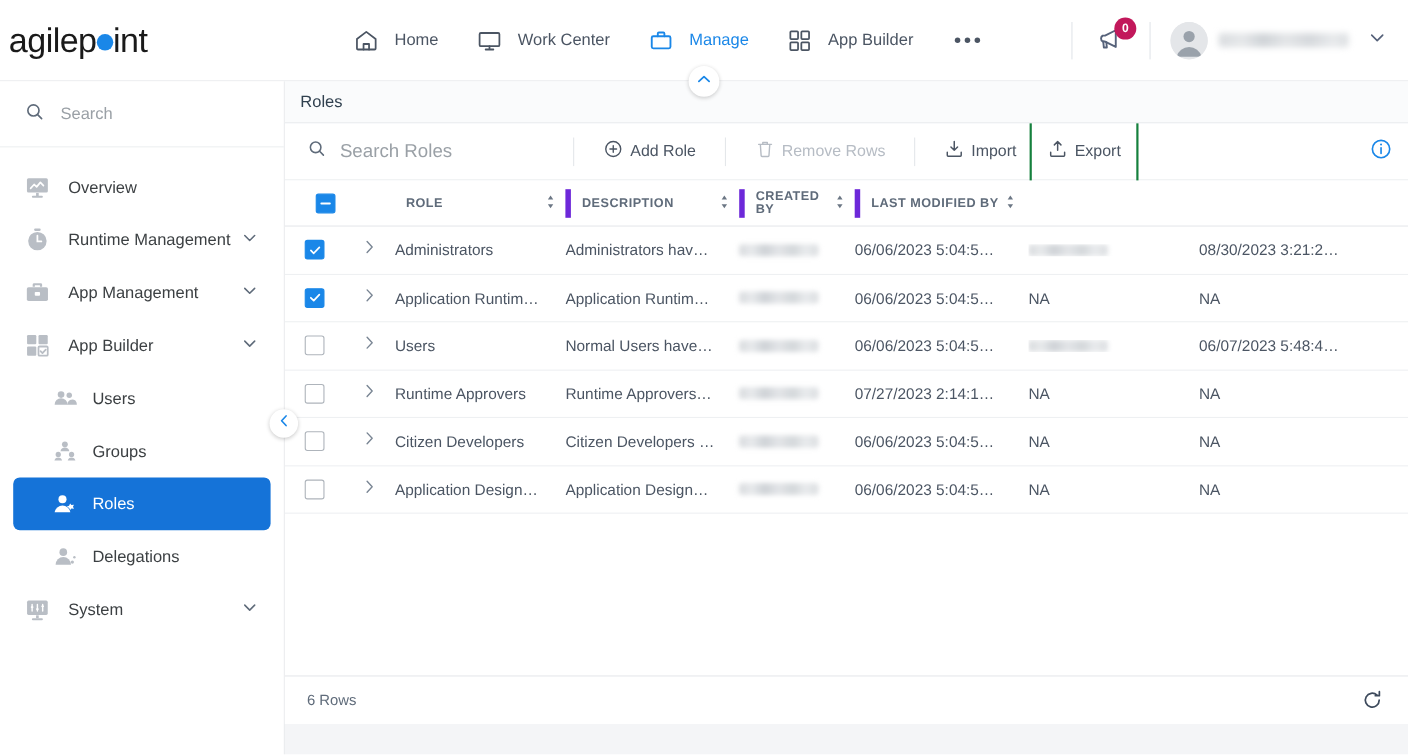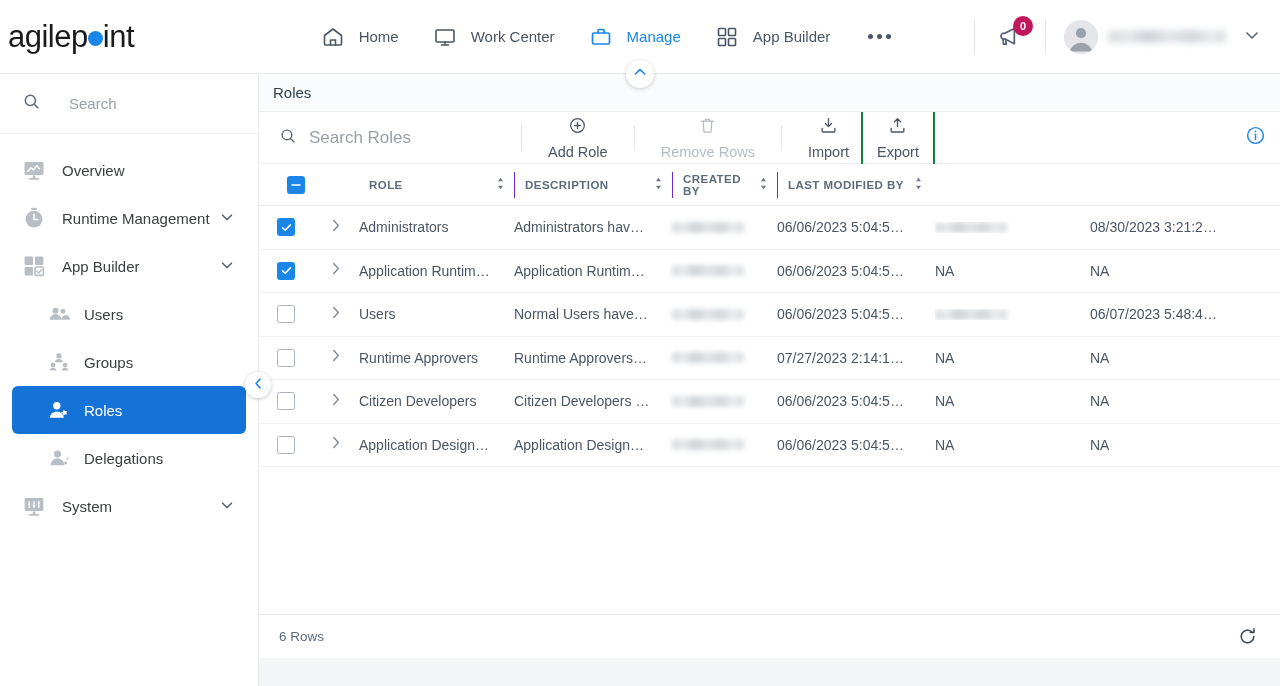--- a/index.html
+++ b/index.html
@@ -58,21 +58,21 @@
     filter: blur(3px);
   }
   .chev-down-hdr { margin-left: 16px; cursor: pointer; }
 
   
   .sidebar {
     position: absolute; left: 0; top: 74px; width: 259px; height: 612px;
     background: #ffffff; border-right: 1px solid #e8eaed;
   }
   .side-search {
-    height: 60px; display: flex; align-items: center; gap: 28px;
+    height: 60px; display: flex; align-items: center; gap: 14px;
     padding: 0 22px; border-bottom: 1px solid #edeff1;
   }
   .side-search .ph { font-size: 15px; color: #9aa0a6; }
   .side-list { padding-top: 12px; }
   .side-item {
     display: flex; align-items: center; height: 48px; padding: 0 22px 0 22px;
     font-size: 15px; color: #3c4043; cursor: pointer; position: relative;
   }
   .side-item .s-ico { width: 24px; height: 24px; margin-right: 16px; flex: 0 0 24px; display:block; }
   .side-item .s-label { flex: 1; white-space: nowrap; }
@@ -110,40 +110,39 @@
     height: 52px; background: #ffffff; display: flex; align-items: center;
     padding: 0 14px 0 20px; border-bottom: 1px solid #eceef0;
   }
   .tb-search { display: flex; align-items: center; gap: 12px; width: 228px; }
   .tb-search .ph { font-size: 17px; color: #9aa0a6; }
   .tb-sep { width: 1px; height: 26px; background: #e4e7ea; margin: 0 14px; }
   .tb-btn {
     display: flex; align-items: center; gap: 6px; font-size: 14.5px;
     color: #4b5563; cursor: pointer; padding: 7px 10px; border: 2px solid transparent;
     white-space: nowrap;
-    flex-direction: column;
   }
   .tb-btn.disabled { color: #b6bcc4; cursor: default; }
   .tb-btn.highlight { border: 2px solid #15803d; border-radius: 2px; padding: 16px 14px; }
   .tb-spacer { flex: 1; }
   .tb-info { cursor: pointer; display: flex; align-items: center; }
 
   
   .table-wrap {
     background: #ffffff; height: 494px; position: relative;
     margin: 0; display: flex; flex-direction: column;
   }
   .grid-head {
     display: flex; align-items: center; height: 42px;
     border-bottom: 1px solid #e6e8eb; padding-left: 18px;
   }
   .hc {
     display: flex; align-items: center; font-size: 11.5px; color: #5f6b7a;
     letter-spacing: .45px; font-weight: 600; position: relative;
-    border-left: 1px solid #6d28d9; height: 26px; padding-left: 10px;
+    border-left: 5px solid #6d28d9; height: 26px; padding-left: 10px;
   }
   .hc:first-child, .hc.nobord { border-left: none; }
   .hc .sorter { margin-left: auto; padding-right: 9px; cursor: pointer; display:block; }
   .col-check { width: 50px; flex: 0 0 50px; display: flex; align-items: center; }
   .col-exp   { width: 32px; flex: 0 0 32px; }
   .col-role  { width: 155px; flex: 0 0 155px; }
   .col-desc  { width: 158px; flex: 0 0 158px; }
   .col-cby   { width: 105px; flex: 0 0 105px; }
   .col-cdate { width: 158px; flex: 0 0 158px; }
   .col-mby   { width: 155px; flex: 0 0 155px; }
@@ -309,20 +308,35 @@
           </svg>
         </span>
         <span class="s-label">Runtime Management</span>
         <span>
           <svg viewBox="0 0 24 24" width="18" height="18" fill="none" stroke="#5f6b7a" stroke-width="1.9" stroke-linecap="round" stroke-linejoin="round">
               <path d="M6 9.5 12 15.5 18 9.5"></path>
             </svg>
         </span>
       </div>
 
+      <div class="side-item">
+        <span class="s-ico">
+          <svg viewBox="0 0 24 24" width="24" height="24" fill="#b9bec5">
+            <path d="M9 3.4h6a1.3 1.3 0 0 1 1.3 1.3v1.9h-2V5.4h-4.6v1.2h-2V4.7A1.3 1.3 0 0 1 9 3.4z"></path>
+            <rect x="2.4" y="7.2" width="19.2" height="12.4" rx="1.6"></rect>
+            <rect x="9.6" y="11.4" width="4.8" height="3.4" rx=".8" fill="#fff"></rect>
+          </svg>
+        </span>
+        <span class="s-label">App Management</span>
+        <span>
+          <svg viewBox="0 0 24 24" width="18" height="18" fill="none" stroke="#5f6b7a" stroke-width="1.9" stroke-linecap="round" stroke-linejoin="round">
+              <path d="M6 9.5 12 15.5 18 9.5"></path>
+            </svg>
+        </span>
+      </div>
 
       <div class="side-item">
         <span class="s-ico">
           <svg viewBox="0 0 24 24" width="24" height="24" fill="#b9bec5">
             <rect x="2.6" y="2.6" width="8.4" height="8.4" rx="1"></rect>
             <rect x="13" y="2.6" width="8.4" height="8.4" rx="1"></rect>
             <rect x="2.6" y="13" width="8.4" height="8.4" rx="1"></rect>
             <rect x="13" y="13" width="8.4" height="8.4" rx="1" fill="none" stroke="#b9bec5" stroke-width="1.6"></rect>
             <path d="M14.8 17.2 16.6 19l3-3.2" stroke="#b9bec5" stroke-width="1.6" fill="none" stroke-linecap="round" stroke-linejoin="round"></path>
           </svg>

